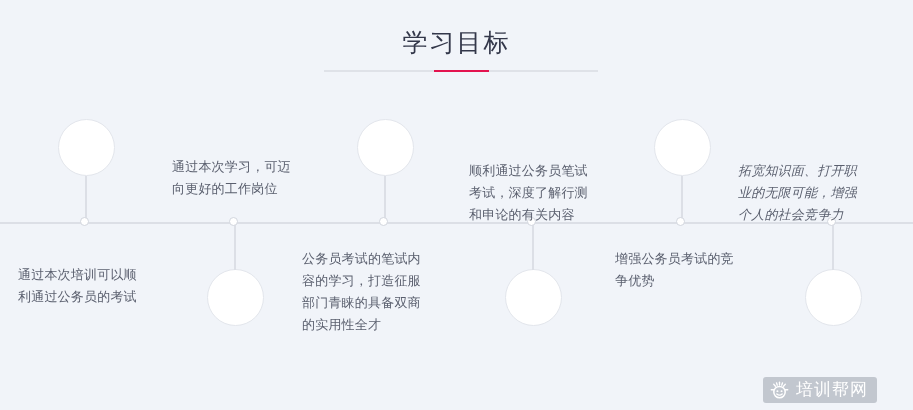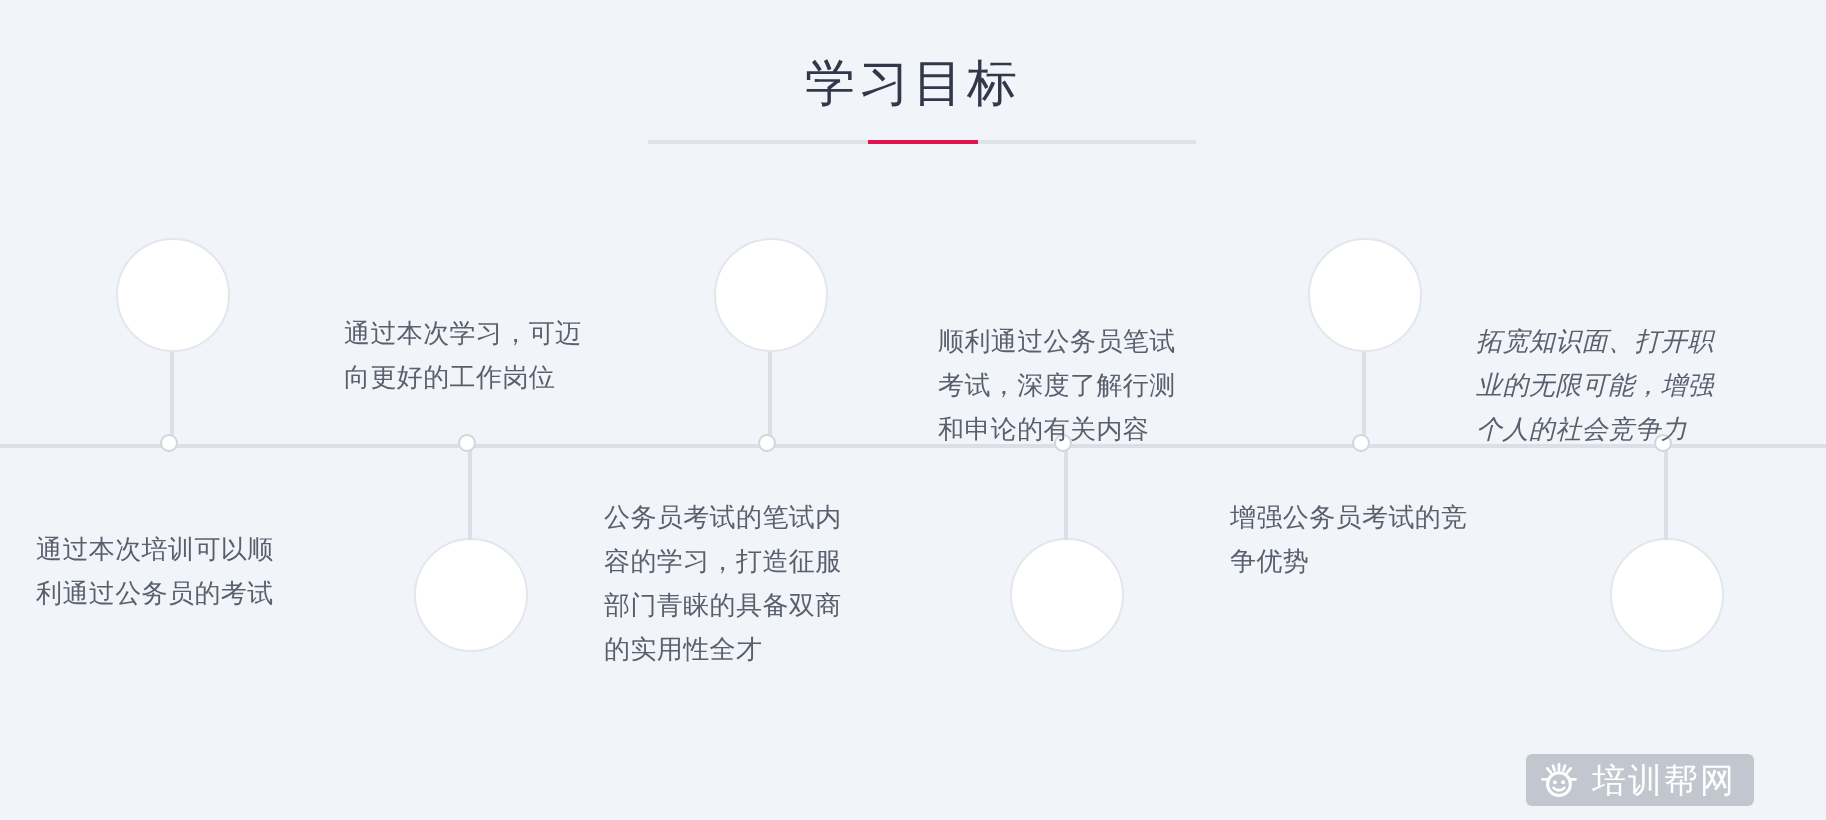--- a/index.html
+++ b/index.html
@@ -133,20 +133,21 @@
     height: 19px;
     display: block;
   }
   .watermark-text {
     font-size: 17px;
     line-height: 19px;
     color: #ffffff;
     letter-spacing: 1px;
     font-weight: 400;
     white-space: nowrap;
+    font-family: Liberation Mono, monospace;
   }
 </style>
 </head>
 <body>
 
 <div id="stage">
 
   <div class="page-title">学习目标</div>
 
   <div class="title-divider">

